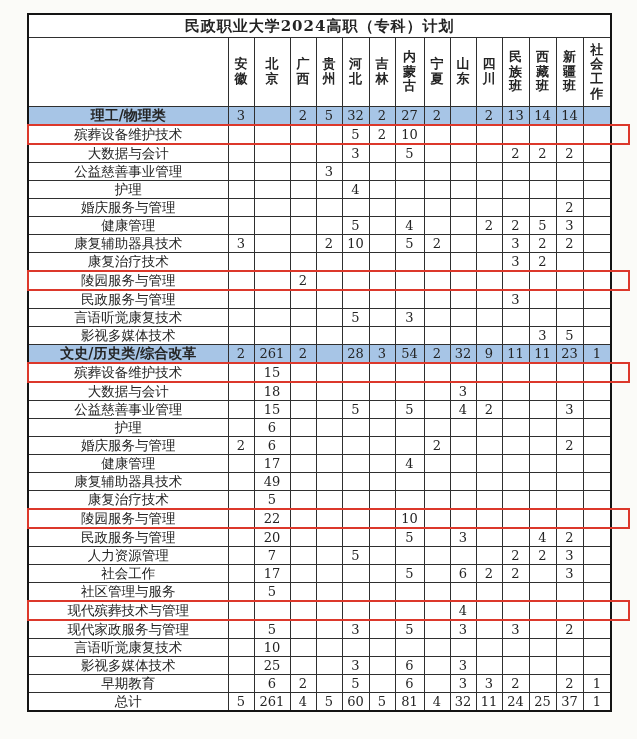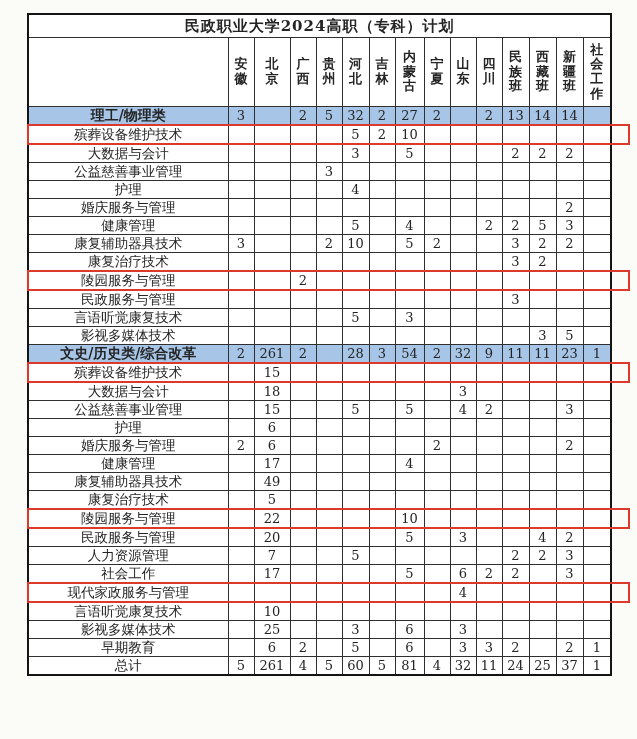--- a/index.html
+++ b/index.html
@@ -598,35 +598,69 @@
           <td class="num-cell"></td>
           <td class="num-cell">5</td>
           <td class="num-cell"></td>
           <td class="num-cell">6</td>
           <td class="num-cell">2</td>
           <td class="num-cell">2</td>
           <td class="num-cell"></td>
           <td class="num-cell">3</td>
           <td class="num-cell"></td>
         </tr>
+        <tr class="major-row">
+          <td class="label-cell">社区管理与服务</td>
+          <td class="num-cell"></td>
+          <td class="num-cell">5</td>
+          <td class="num-cell"></td>
+          <td class="num-cell"></td>
+          <td class="num-cell"></td>
+          <td class="num-cell"></td>
+          <td class="num-cell"></td>
+          <td class="num-cell"></td>
+          <td class="num-cell"></td>
+          <td class="num-cell"></td>
+          <td class="num-cell"></td>
+          <td class="num-cell"></td>
+          <td class="num-cell"></td>
+          <td class="num-cell"></td>
+        </tr>
         <tr class="major-row red-box">
+          <td class="label-cell">现代殡葬技术与管理</td>
+          <td class="num-cell"></td>
+          <td class="num-cell"></td>
+          <td class="num-cell"></td>
+          <td class="num-cell"></td>
+          <td class="num-cell"></td>
+          <td class="num-cell"></td>
+          <td class="num-cell"></td>
+          <td class="num-cell"></td>
+          <td class="num-cell">4</td>
+          <td class="num-cell"></td>
+          <td class="num-cell"></td>
+          <td class="num-cell"></td>
+          <td class="num-cell"></td>
+          <td class="num-cell"></td>
+        </tr>
+        <tr class="major-row">
           <td class="label-cell">现代家政服务与管理</td>
           <td class="num-cell"></td>
-          <td class="num-cell"></td>
-          <td class="num-cell"></td>
-          <td class="num-cell"></td>
-          <td class="num-cell"></td>
-          <td class="num-cell"></td>
-          <td class="num-cell"></td>
-          <td class="num-cell"></td>
-          <td class="num-cell">4</td>
-          <td class="num-cell"></td>
-          <td class="num-cell"></td>
-          <td class="num-cell"></td>
-          <td class="num-cell"></td>
+          <td class="num-cell">5</td>
+          <td class="num-cell"></td>
+          <td class="num-cell"></td>
+          <td class="num-cell">3</td>
+          <td class="num-cell"></td>
+          <td class="num-cell">5</td>
+          <td class="num-cell"></td>
+          <td class="num-cell">3</td>
+          <td class="num-cell"></td>
+          <td class="num-cell">3</td>
+          <td class="num-cell"></td>
+          <td class="num-cell">2</td>
           <td class="num-cell"></td>
         </tr>
         <tr class="major-row">
           <td class="label-cell">言语听觉康复技术</td>
           <td class="num-cell"></td>
           <td class="num-cell">10</td>
           <td class="num-cell"></td>
           <td class="num-cell"></td>
           <td class="num-cell"></td>
           <td class="num-cell"></td>

